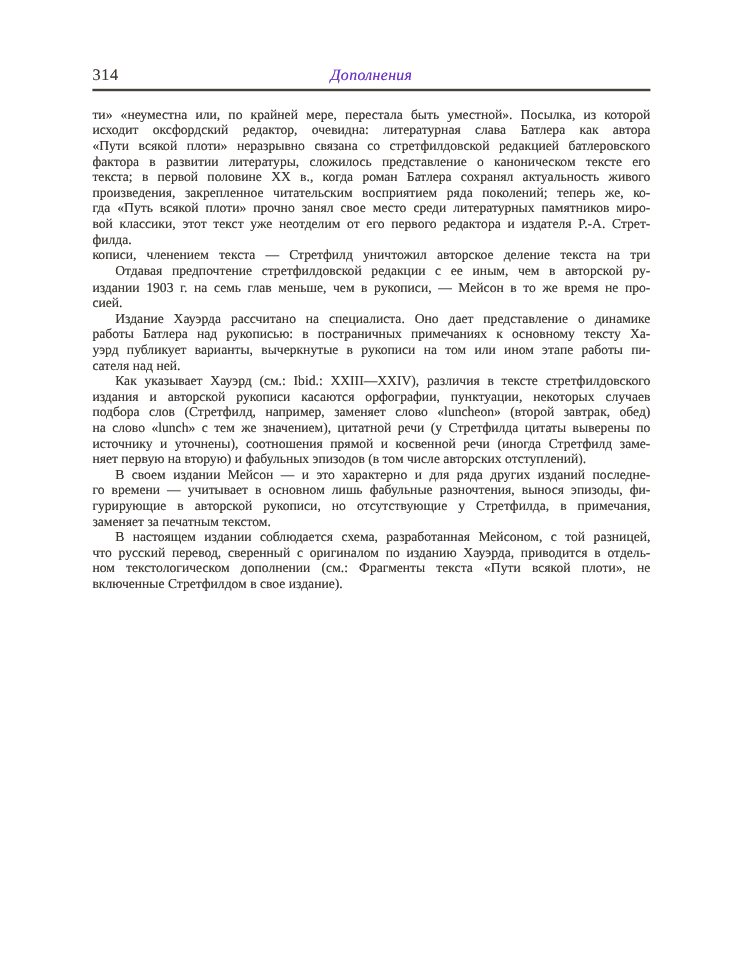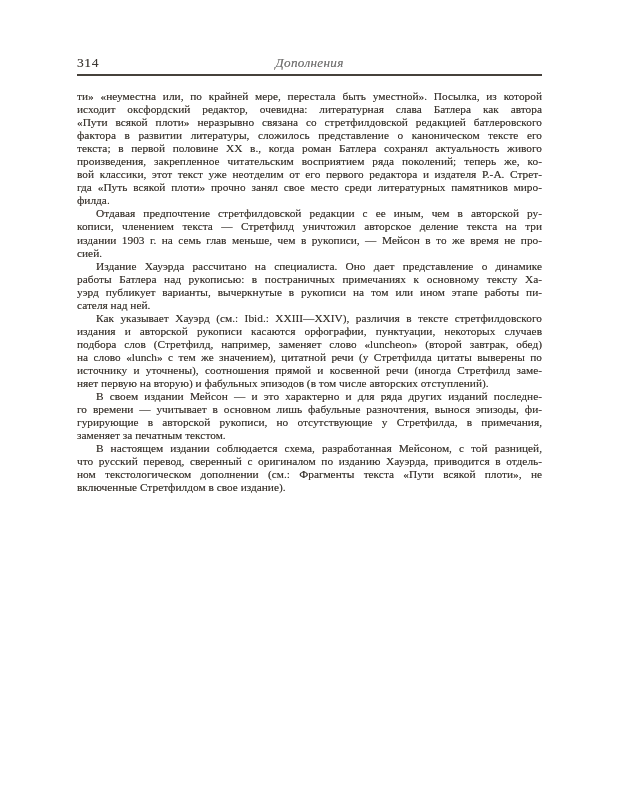--- a/index.html
+++ b/index.html
@@ -33,21 +33,21 @@
     text-shadow: 0 0 0.5px rgba(61,56,51,0.55);
   }
   .running-title {
     position: absolute;
     left: 0;
     right: 0;
     top: 0;
     text-align: center;
     font-style: italic;
     font-size: 13.2px;
-    color: #737373;
+    color: #6d28d9;
     letter-spacing: 0.3px;
     text-shadow: 0 0 0.5px rgba(65,59,53,0.5);
   }
   .header-rule {
     position: absolute;
     left: 77px;
     top: 74px;
     width: 465px;
     height: 1.7px;
     background: #46413b;
@@ -88,27 +88,27 @@
   </div>
   <div class="header-rule"></div>
   <div class="text-block">
       <div class="paragraph">
         <div class="line">ти» «неуместна или, по крайней мере, перестала быть уместной». Посылка, из которой</div>
         <div class="line">исходит оксфордский редактор, очевидна: литературная слава Батлера как автора</div>
         <div class="line">«Пути всякой плоти» неразрывно связана со стретфилдовской редакцией батлеровского</div>
         <div class="line">фактора в развитии литературы, сложилось представление о каноническом тексте его</div>
         <div class="line">текста; в первой половине XX в., когда роман Батлера сохранял актуальность живого</div>
         <div class="line">произведения, закрепленное читательским восприятием ряда поколений; теперь же, ко-</div>
+        <div class="line">гда «Путь всякой плоти» прочно занял свое место среди литературных памятников миро-</div>
         <div class="line">вой классики, этот текст уже неотделим от его первого редактора и издателя Р.-А. Стрет-</div>
-        <div class="line">гда «Путь всякой плоти» прочно занял свое место среди литературных памятников миро-</div>
         <div class="line last">филда.</div>
       </div>
       <div class="paragraph">
+        <div class="line">кописи, членением текста — Стретфилд уничтожил авторское деление текста на три</div>
         <div class="line indent">Отдавая предпочтение стретфилдовской редакции с ее иным, чем в авторской ру-</div>
-        <div class="line">кописи, членением текста — Стретфилд уничтожил авторское деление текста на три</div>
         <div class="line">издании 1903 г. на семь глав меньше, чем в рукописи, — Мейсон в то же время не про-</div>
         <div class="line last">сией.</div>
       </div>
       <div class="paragraph">
         <div class="line indent">Издание Хауэрда рассчитано на специалиста. Оно дает представление о динамике</div>
         <div class="line">работы Батлера над рукописью: в постраничных примечаниях к основному тексту Ха-</div>
         <div class="line">уэрд публикует варианты, вычеркнутые в рукописи на том или ином этапе работы пи-</div>
         <div class="line last">сателя над ней.</div>
       </div>
       <div class="paragraph">

